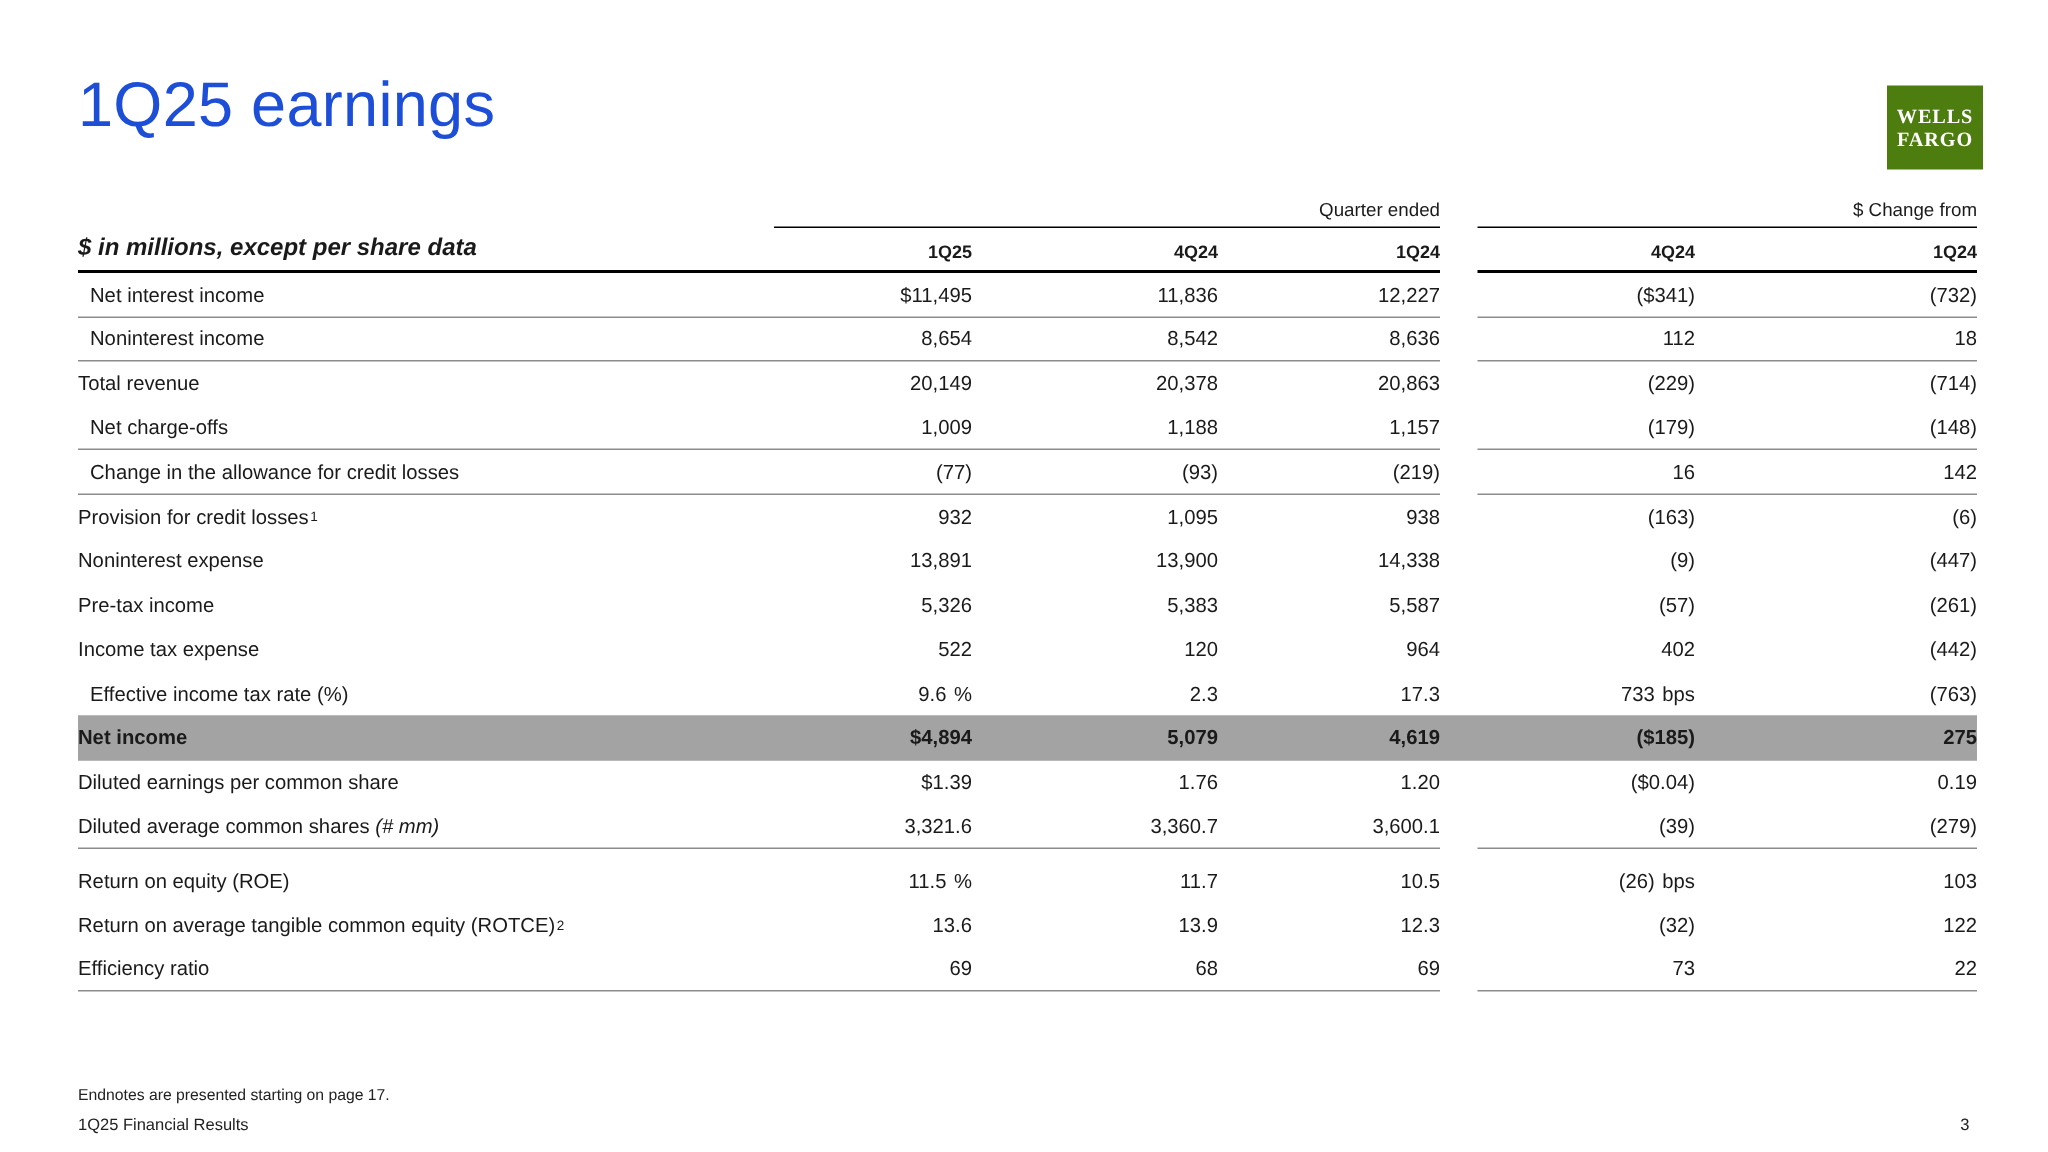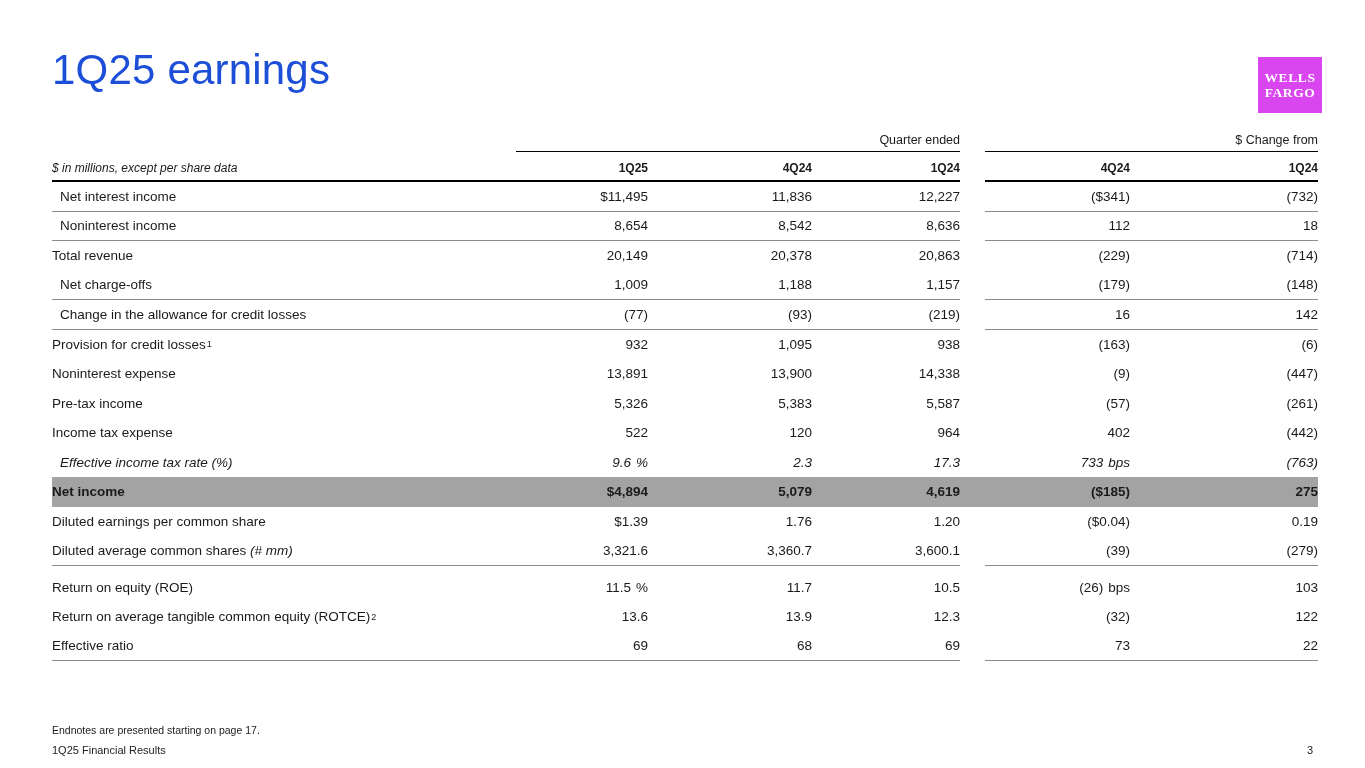--- a/index.html
+++ b/index.html
@@ -34,31 +34,31 @@
     grid-template-columns:464px 132px 164px 148px 25px 145px 188px;
   }
 
   .ghead { height:26px; align-items:end; font-size:12.5px; }
   .ghead .gcell { border-bottom:1px solid #000; padding-bottom:4px; text-align:right; }
   .g-quarter { grid-column:2/5; }
   .g-change  { grid-column:6/8; }
 
   .chead { height:30px; align-items:end; }
   .chead .cell { border-bottom:2px solid #000; padding-bottom:5px; height:100%; display:flex; align-items:flex-end; }
-  .chead .caption { font-style:italic; font-size:12px; }
+  .chead .caption { font-style:italic; font-size:16px;font-weight:bold; }
   .chead .h { font-weight:bold; font-size:12px; justify-content:flex-end; }
   .chead .gapcell { border-bottom:none; }
 
   .drow { height:29.5px; font-size:13.5px; }
   .drow .cell { display:flex; align-items:center; height:100%; }
   .num { justify-content:flex-end; }
   .ind { padding-left:8px; }
   .rb .cell { border-bottom:1px solid #8c8c8c; }
   .rb .gapcell { border-bottom:none; }
-  .italic { font-style:italic; }
+  .italic { }
   .bold { font-weight:bold; }
   .shaded { background:#e2e2e2; border-top:1px solid #a3a3a3; border-bottom:1px solid #a3a3a3; }
   .gb { margin-top:7px; }
 
   sup { font-size:9px; vertical-align:super; line-height:0; margin-left:1px; }
   .it { font-style:italic; }
   .unit { margin-left:5px; }
 
   .endnote {
     position:absolute; left:52px; top:724px;
@@ -73,21 +73,21 @@
     font-size:11px; color:#222;
   }
 </style>
 </head>
 <body>
 
 <div class="slide">
 
   <div class="title" style="color: #1d4ed8;">1Q25 earnings</div>
 
-  <div class="logo" style="background: #d946ef;">
+  <div class="logo" style="background: #4d7c0f;">
     <span>WELLS</span>
     <span>FARGO</span>
   </div>
 
   <div class="table">
 
     <div class="trow ghead">
       <div></div>
       <div class="gcell g-quarter">Quarter ended</div>
       <div class="gcell g-change">$ Change from</div>
@@ -421,21 +421,21 @@
           <div class="cell gapcell"></div>
           <div class="cell num">
             <span>(32)</span>
           </div>
           <div class="cell num">
             <span>122</span>
           </div>
         </div>
         <div class="trow drow rb">
           <div class="cell label">
-            <span>Effective ratio</span>
+            <span>Efficiency ratio</span>
           </div>
           <div class="cell num">
             <span>69</span>
           </div>
           <div class="cell num">
             <span>68</span>
           </div>
           <div class="cell num">
             <span>69</span>
           </div>

